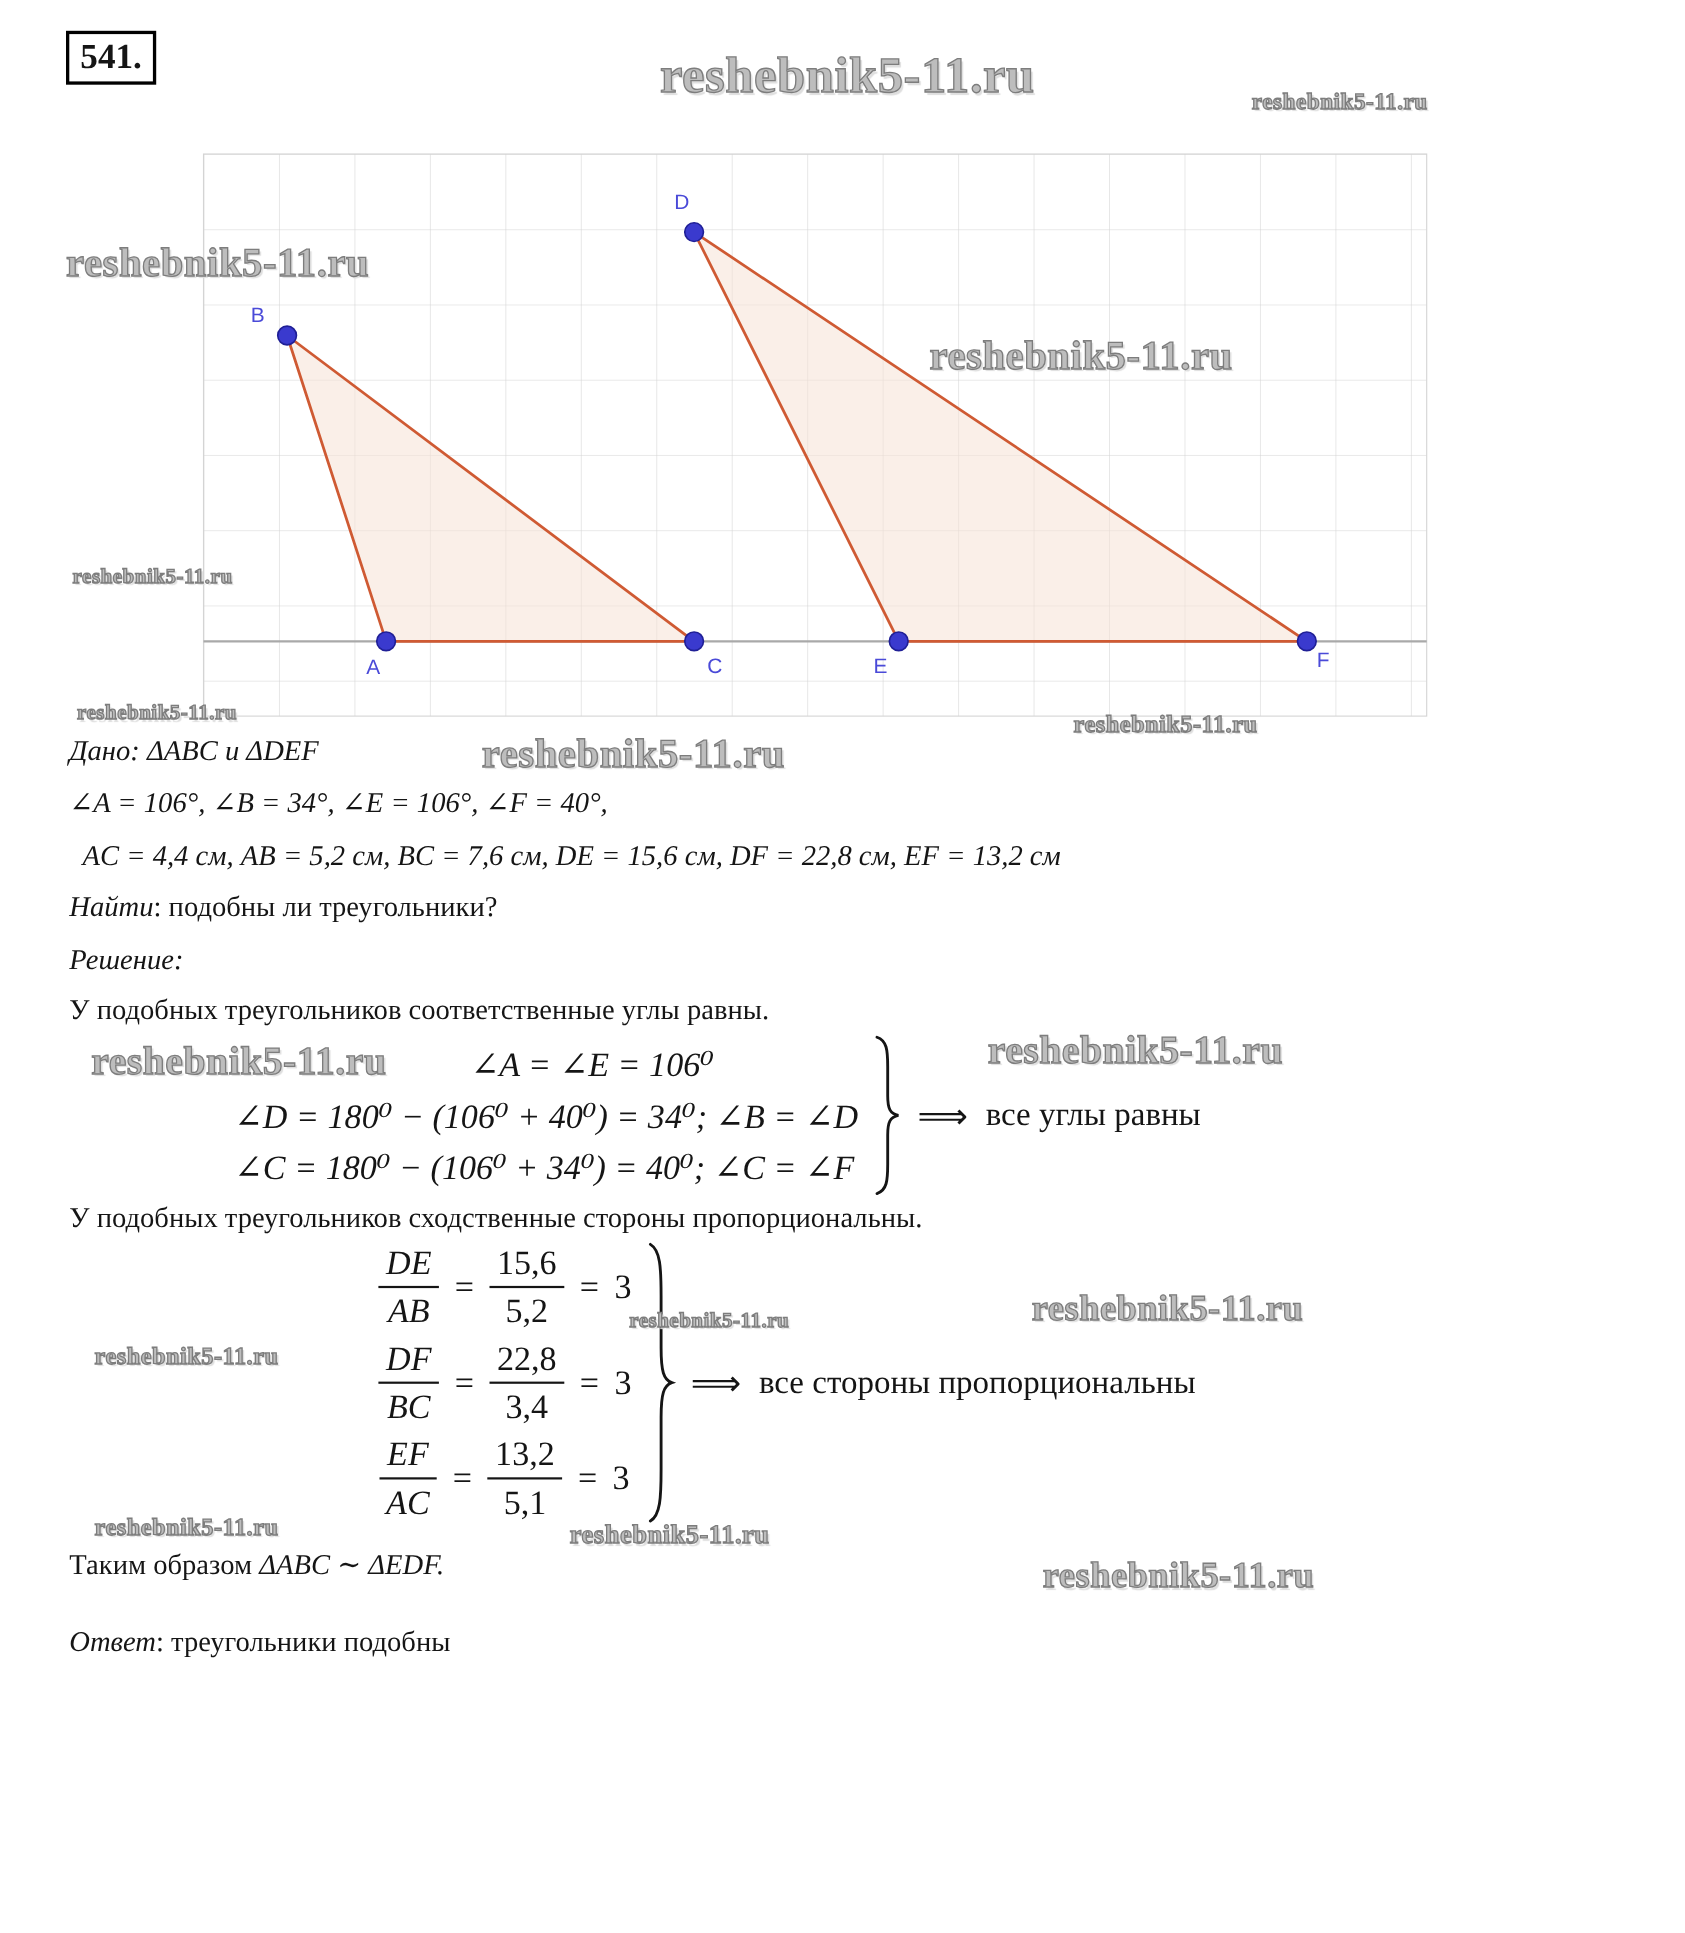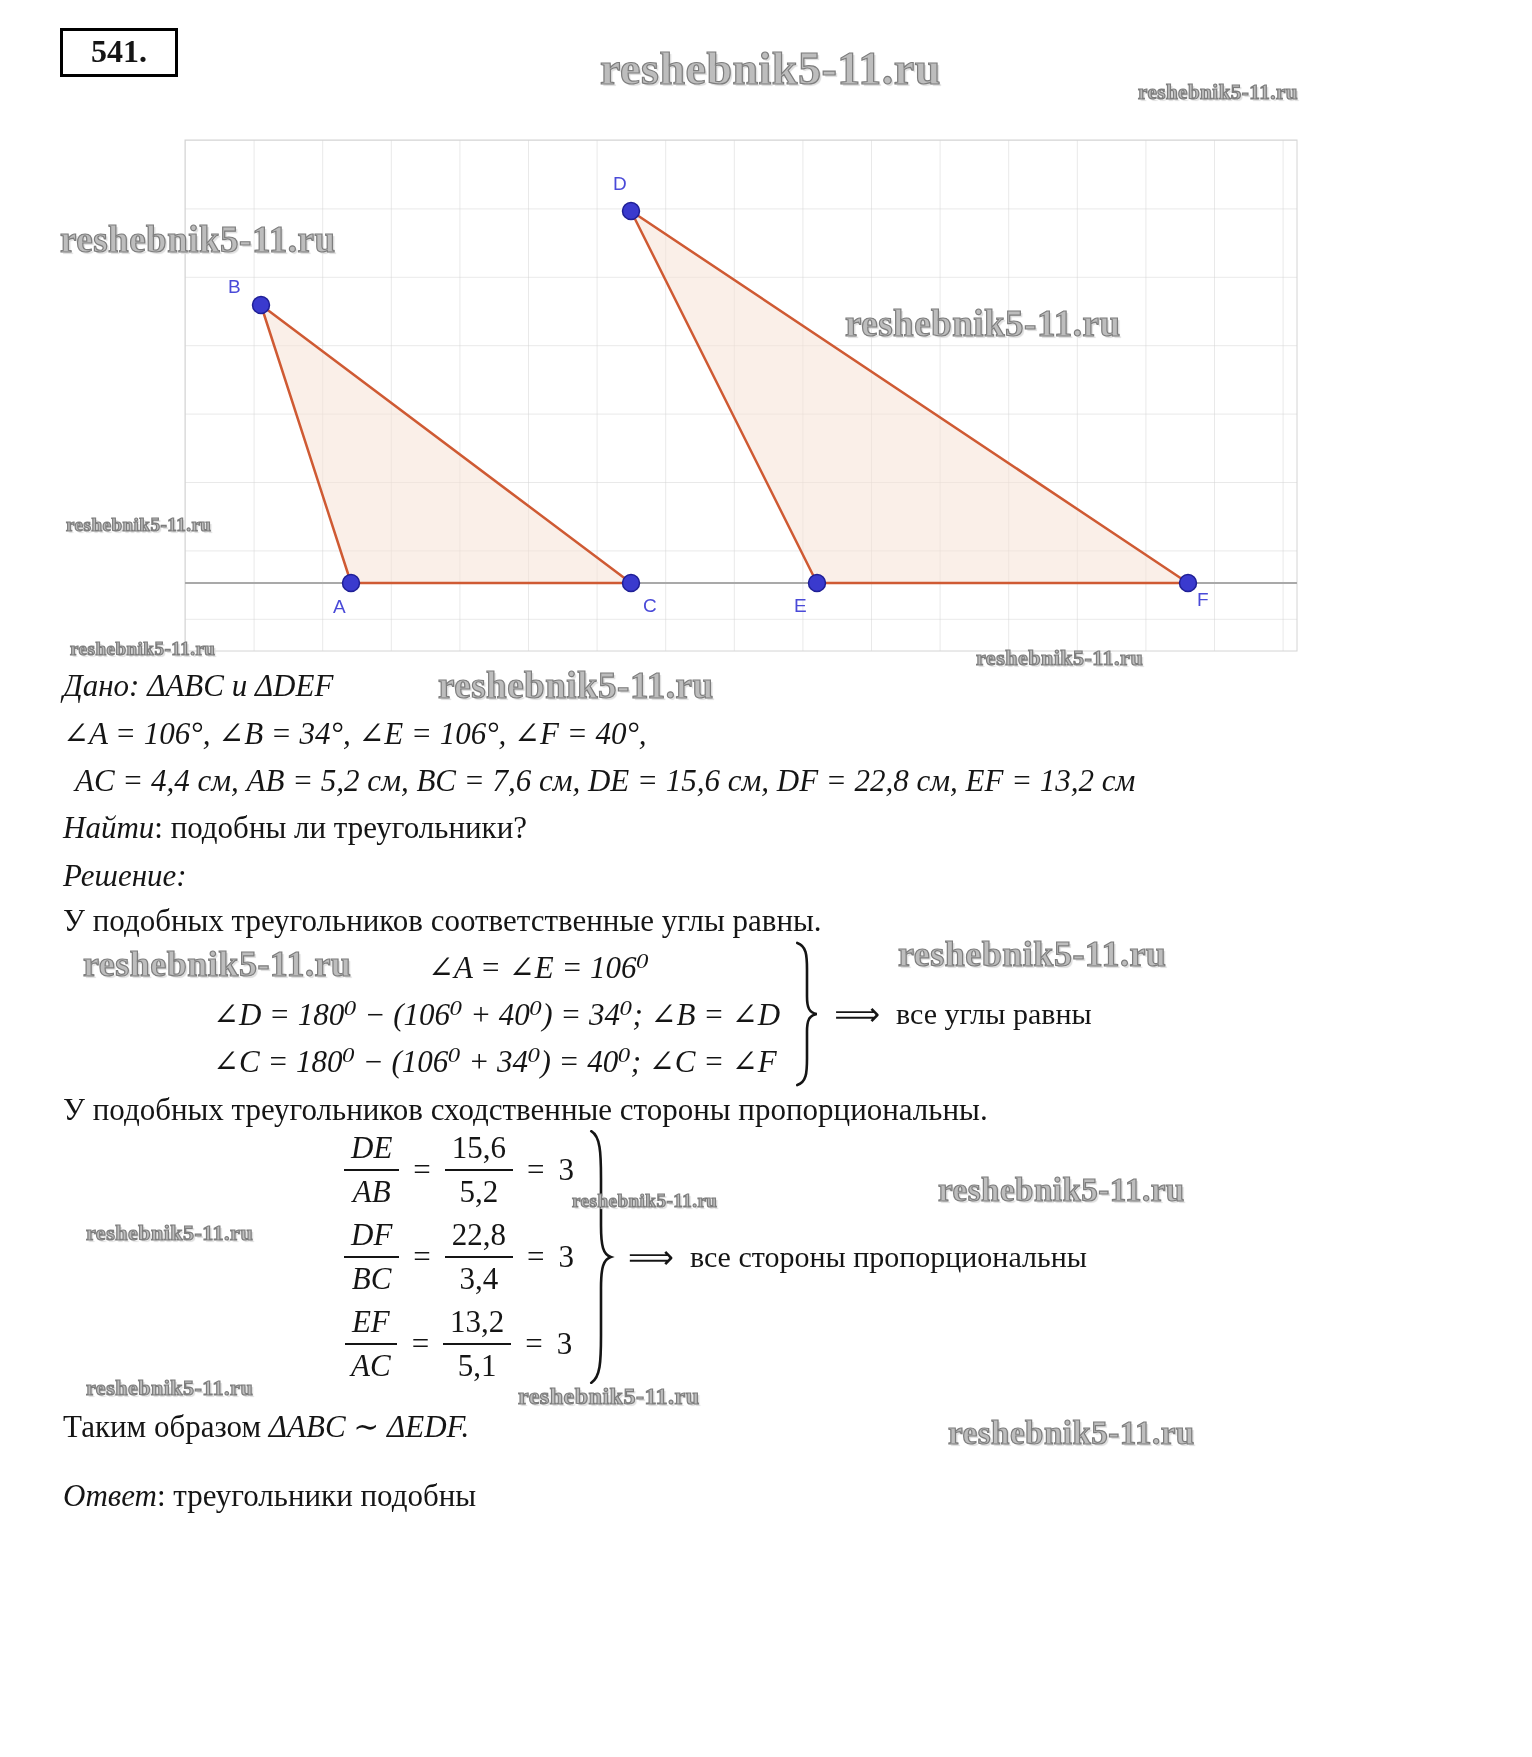--- a/index.html
+++ b/index.html
@@ -2,30 +2,30 @@
 <html><head>
 <meta charset="utf-8">
 <style>
   html,body{margin:0;padding:0;background:#ffffff;}
   .page{
     position:relative;width:1532px;height:1757px;background:#ffffff;overflow:hidden;
     font-family:"Liberation Serif","DejaVu Serif","DejaVu Sans",serif;color:#151515;
   }
   .pnum{
     position:absolute;left:60px;top:28px;border:3px solid #000;
-    padding:2px 28px 4px;font-weight:bold;font-size:32px;background:#fff;
+    padding:2px 10px 4px;font-weight:bold;font-size:32px;background:#fff;
   }
   .wm{
     position:absolute;font-weight:bold;white-space:nowrap;letter-spacing:.5px;
     color:#bdbdbd;-webkit-text-stroke:1.2px #7d7d7d;
     text-shadow:2px 2px 1px #dedede;
     font-family:"Liberation Serif",serif;z-index:3;
   }
   .diagram{position:absolute;left:0;top:125px;z-index:1;}
-  .line{position:absolute;font-size:31px;white-space:nowrap;z-index:2;}
+  .line{position:absolute;font-size:26px;white-space:nowrap;z-index:2;}
   .lbl{font-style:italic;}
   .math{font-style:italic;}
   .eqcol .eq{font-size:31px;line-height:47px;font-style:italic;white-space:nowrap;}
   .eq1{padding-left:215px;}
   #angle-block{position:absolute;left:213px;top:940px;display:flex;align-items:center;z-index:2;}
   #ratio-block{position:absolute;left:308px;top:1126px;display:flex;align-items:center;z-index:2;margin-left:36px;}
   .brace-svg{margin:0 12px;flex:none;}
   .concl{font-size:30px;white-space:nowrap;display:flex;align-items:center;gap:16px;}
   .arrow{font-family:"DejaVu Sans",sans-serif;font-size:32px;}
   .ratio-row{display:flex;align-items:center;gap:14px;font-size:31px;height:87px;}

